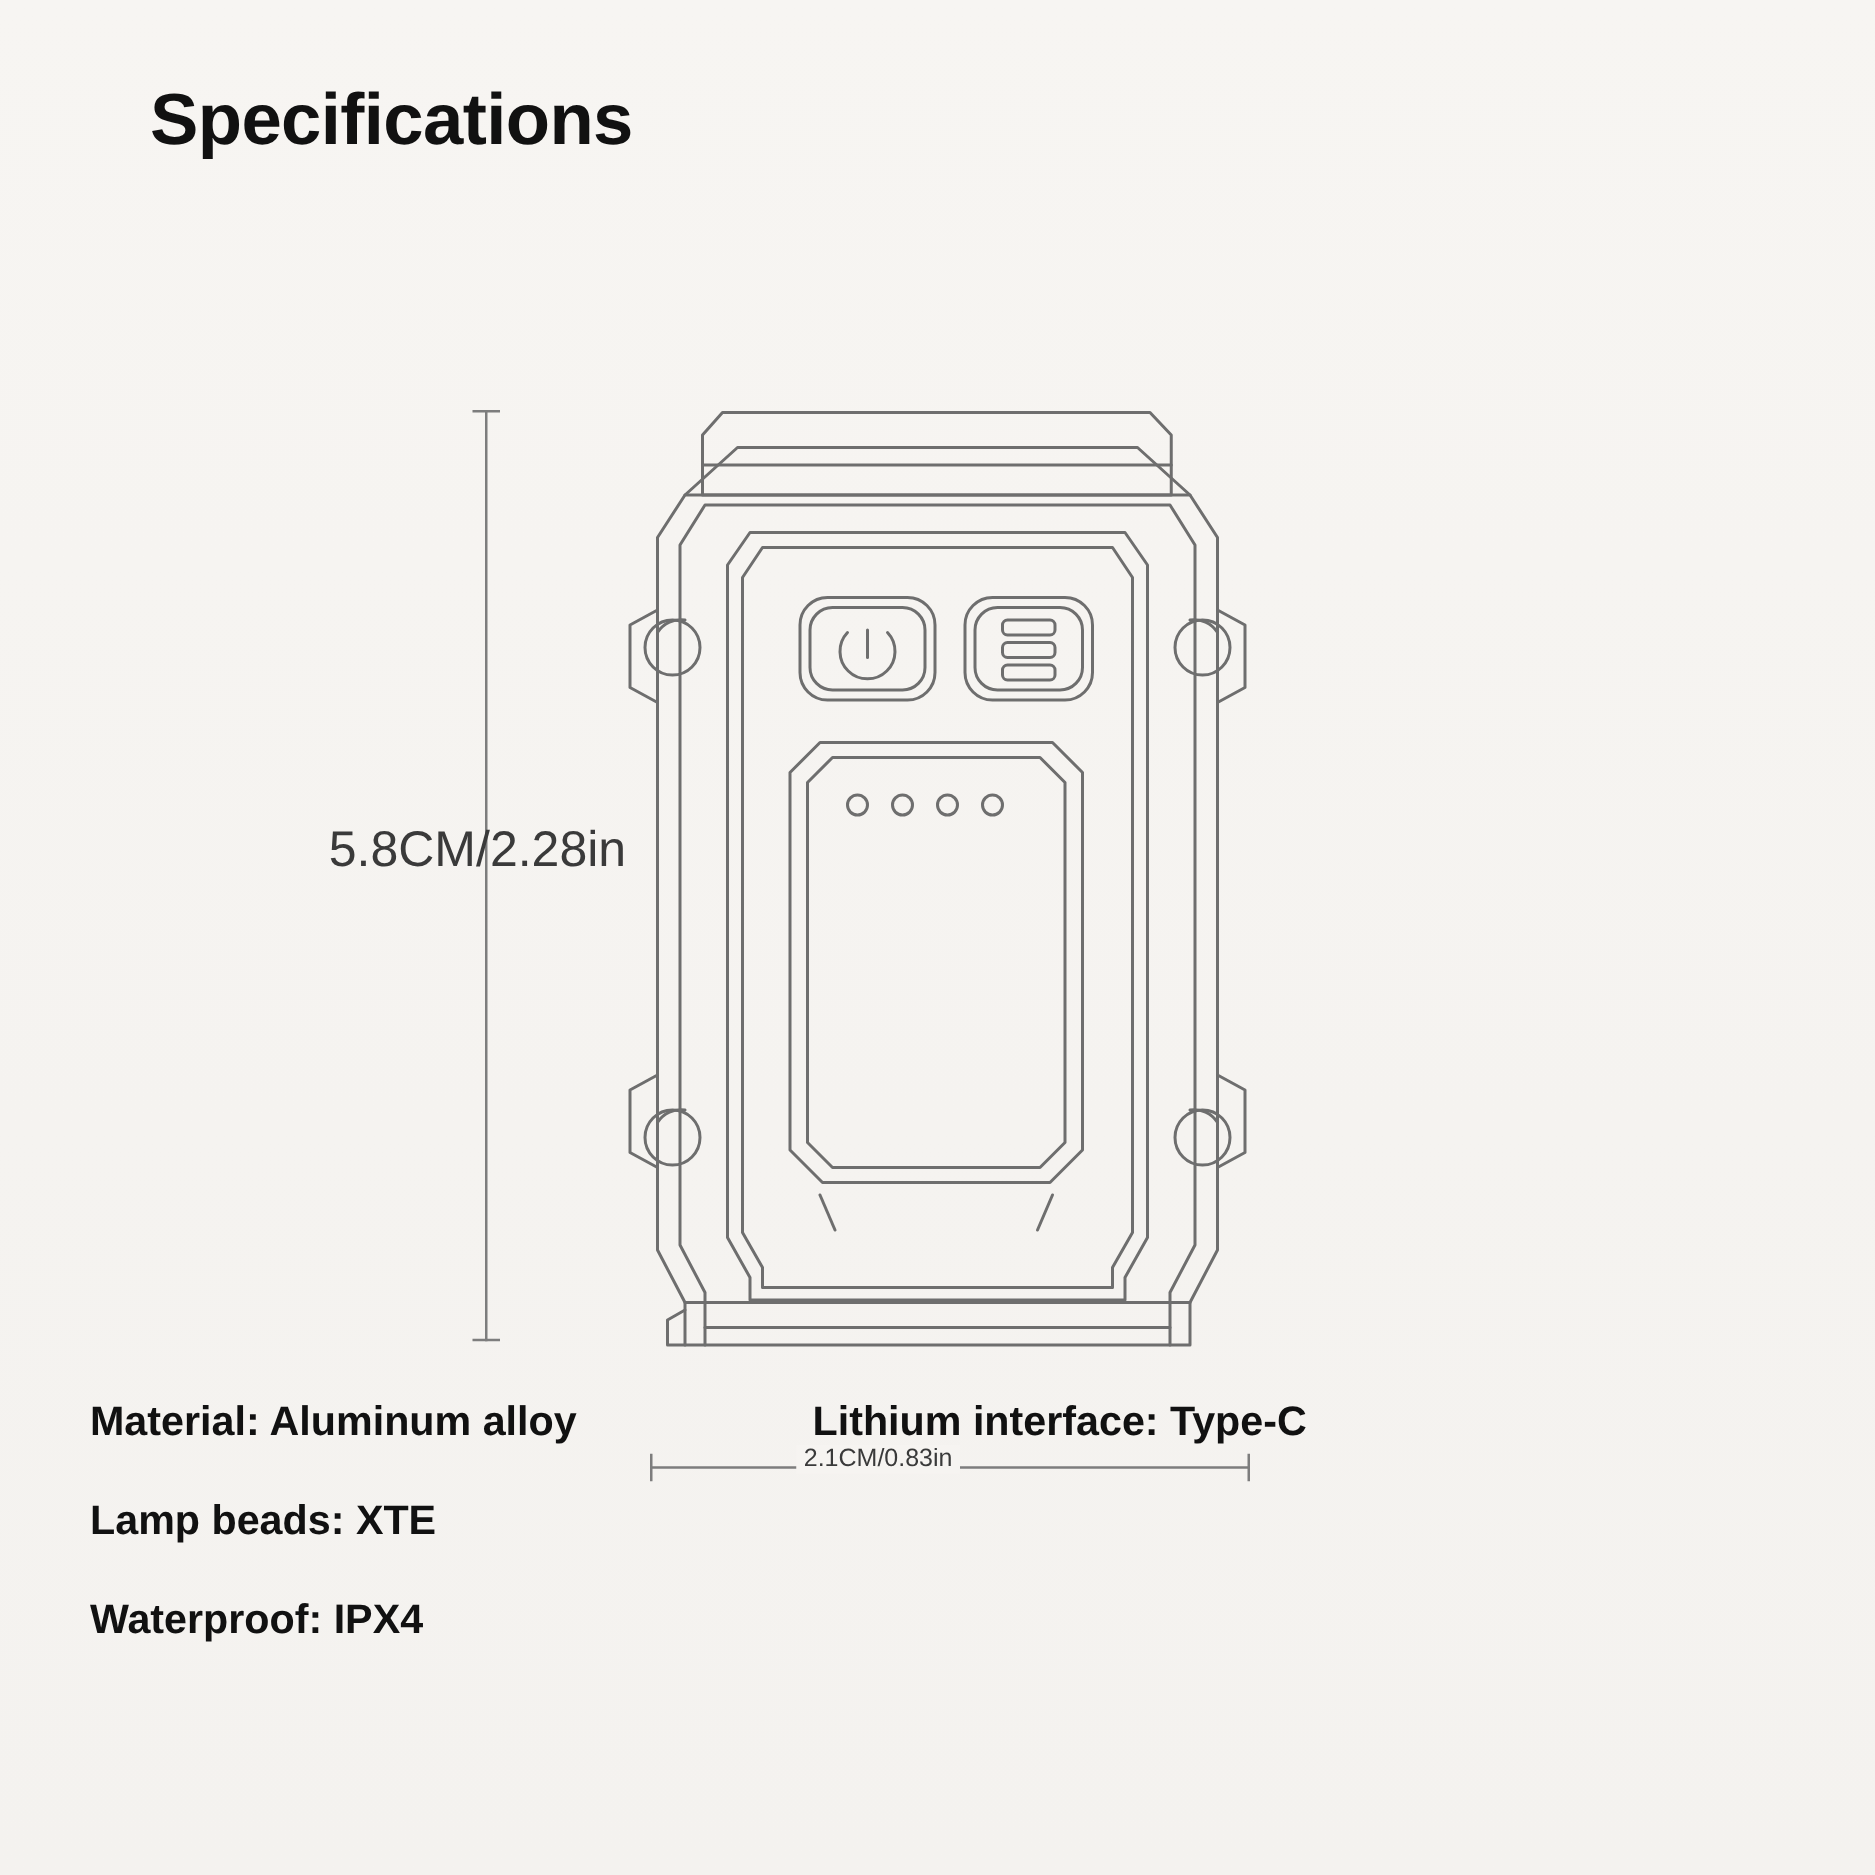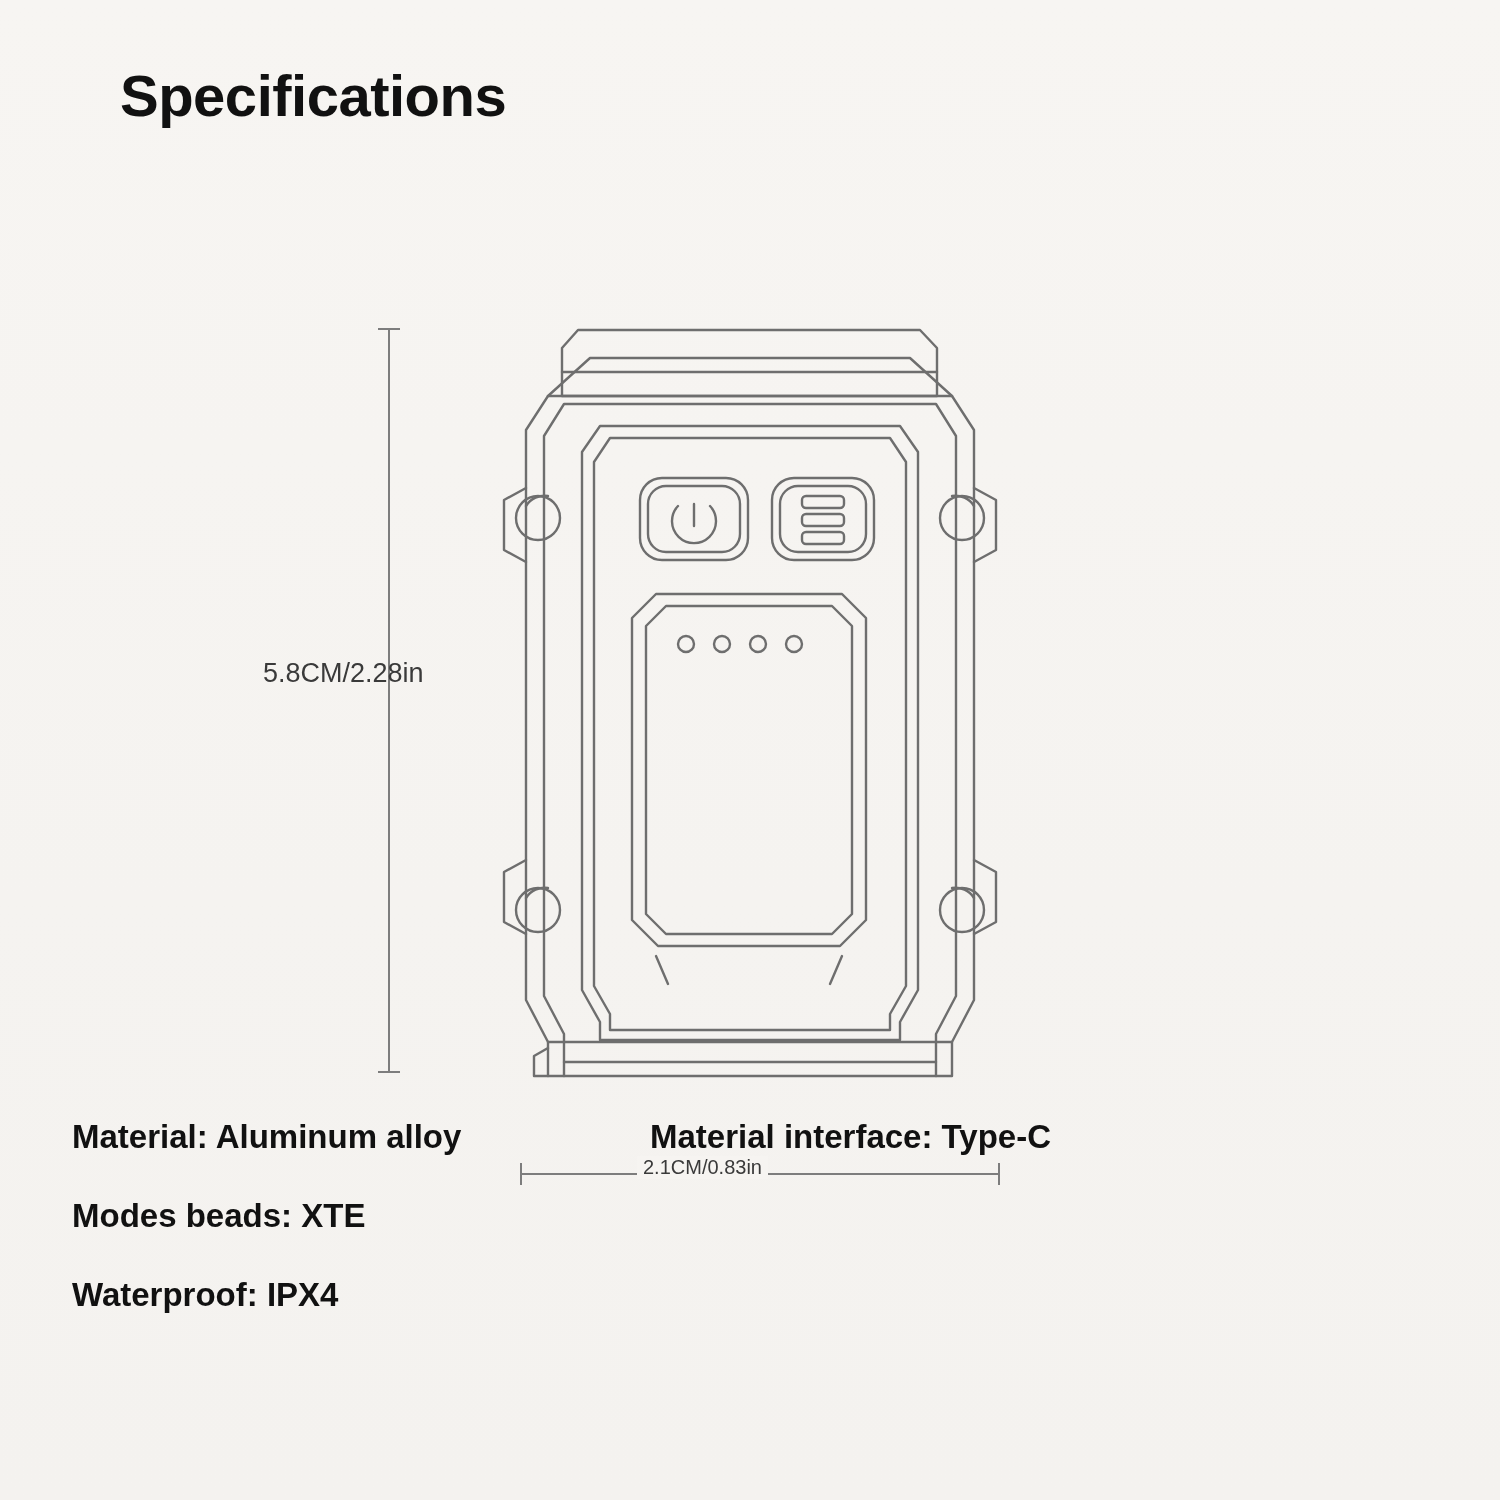--- a/index.html
+++ b/index.html
@@ -54,21 +54,21 @@
     width: 22px;
     height: 2px;
     background: #7d7d7d;
   }
   .v-cap.top { top: 178px; }
   .v-cap.bottom { top: 921px; }
   .v-label {
     position: absolute;
     left: 263px;
     top: 508px;
-    font-size: 27px;
+    font-size: 40px;
     color: #3a3a3a;
     white-space: nowrap;
     text-align: right;
   }
 
   
   .h-line {
     position: absolute;
     left: 520px;
     top: 1023px;
@@ -209,21 +209,21 @@
         <path d="M446 762 L446 776"></path>
 
         <path d="M58 748 L44 756 L44 776 L58 776"></path>
       </g>
     </svg>
   </div>
 
   <div class="specs">
     <div class="spec-col left">
       <div class="spec-item">Material: Aluminum alloy</div>
-      <div class="spec-item">Modes beads:  XTE</div>
+      <div class="spec-item">Lamp beads:  XTE</div>
       <div class="spec-item">Waterproof: IPX4</div>
     </div>
     <div class="spec-col right">
-      <div class="spec-item">Material interface: Type-C</div>
+      <div class="spec-item">Lithium interface: Type-C</div>
     </div>
   </div>
 
 </div>
 
 </body></html>

